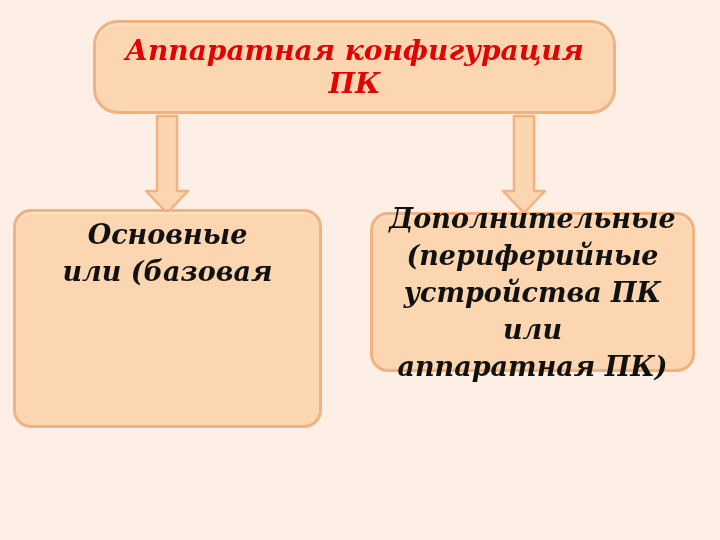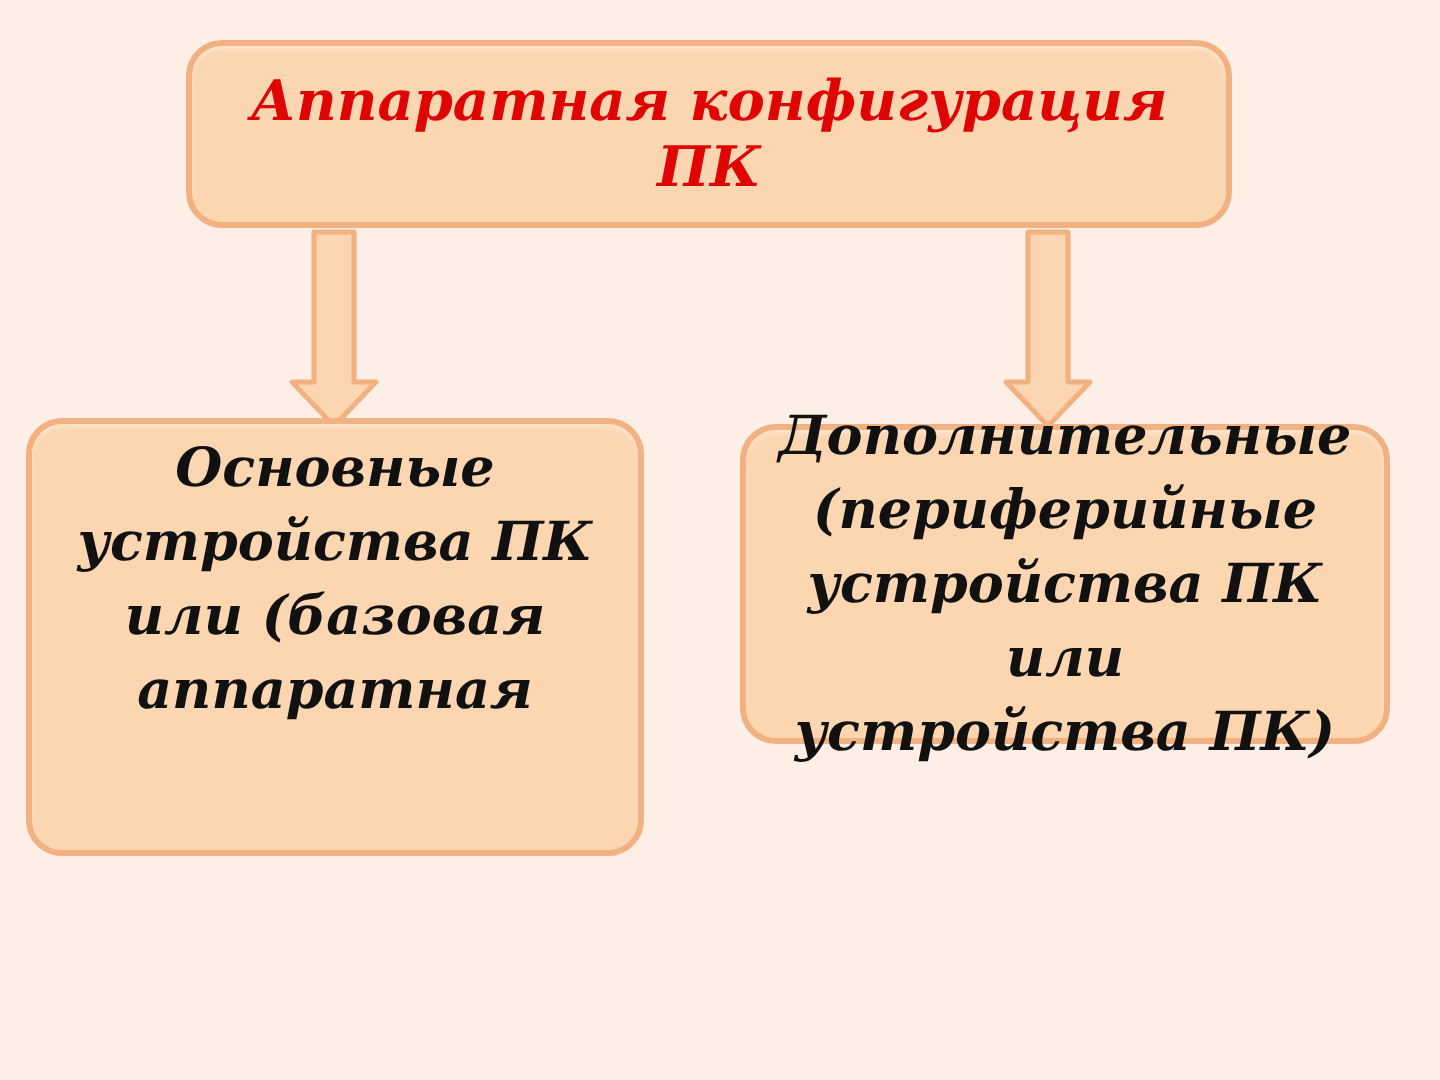--- a/index.html
+++ b/index.html
@@ -29,20 +29,21 @@
     text-align: center;
   }
   .top-box {
     left: 93px;
     top: 20px;
     width: 523px;
     height: 94px;
     justify-content: center;
     font-size: 28px;
     color: var(--title-text, #e00505);
+    border-radius: 25px;
   }
   .left-box {
     left: 13px;
     top: 209px;
     width: 309px;
     height: 219px;
     justify-content: flex-start;
     padding-top: 4px;
     font-size: 27px;
     line-height: 37px;
@@ -85,25 +86,23 @@
   <svg class="arrow-svg arrow-left" viewBox="0 0 60 102">
     <polygon points="20,3 40,3 40,78 51,78 30,100 9,78 20,78"></polygon>
   </svg>
 
   <svg class="arrow-svg arrow-right" viewBox="0 0 60 102">
     <polygon points="20,3 40,3 40,78 51,78 30,100 9,78 20,78"></polygon>
   </svg>
 
   <div class="box left-box">
     <span class="line">Основные</span>
-    <span class="line">устройства ПК</span>
     <span class="line">или (базовая</span>
-    <span class="line">аппаратная</span>
   </div>
 
   <div class="box right-box">
     <span class="line">Дополнительные</span>
     <span class="line">(периферийные</span>
     <span class="line">устройства ПК или</span>
-    <span class="line">устройства ПК)</span>
+    <span class="line">аппаратная ПК)</span>
   </div>
 
 </div>
 
 </body></html>

